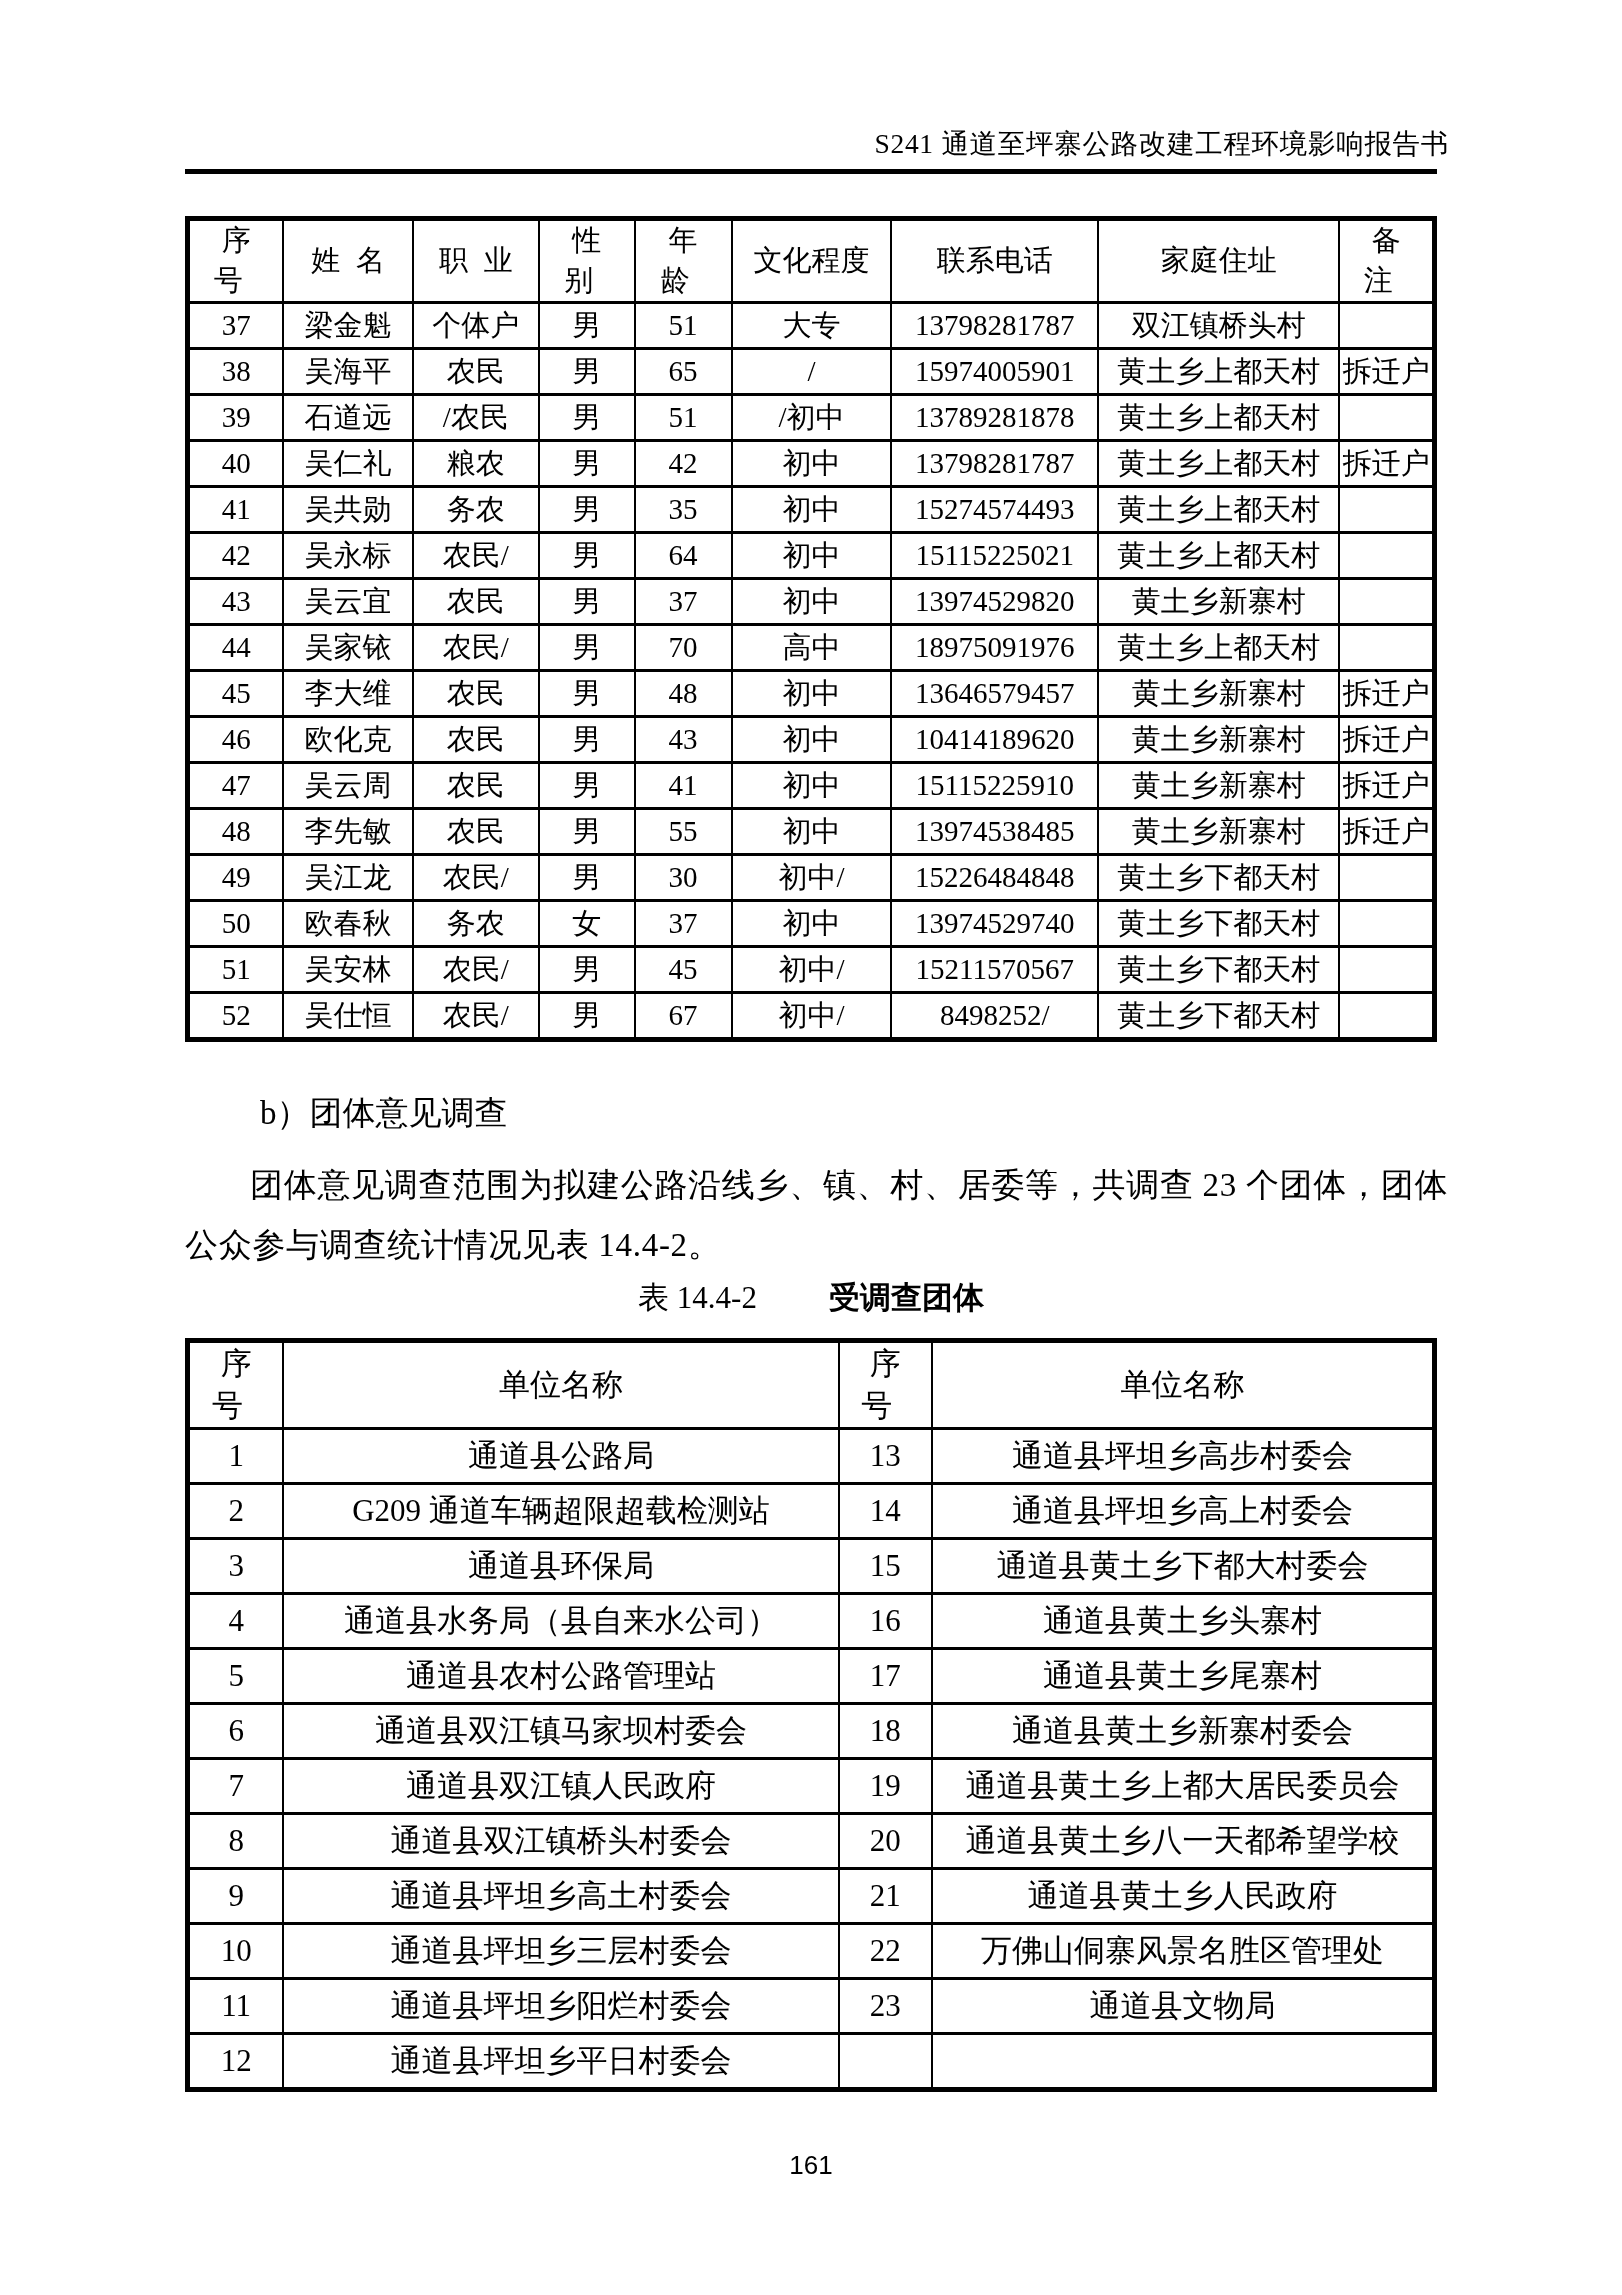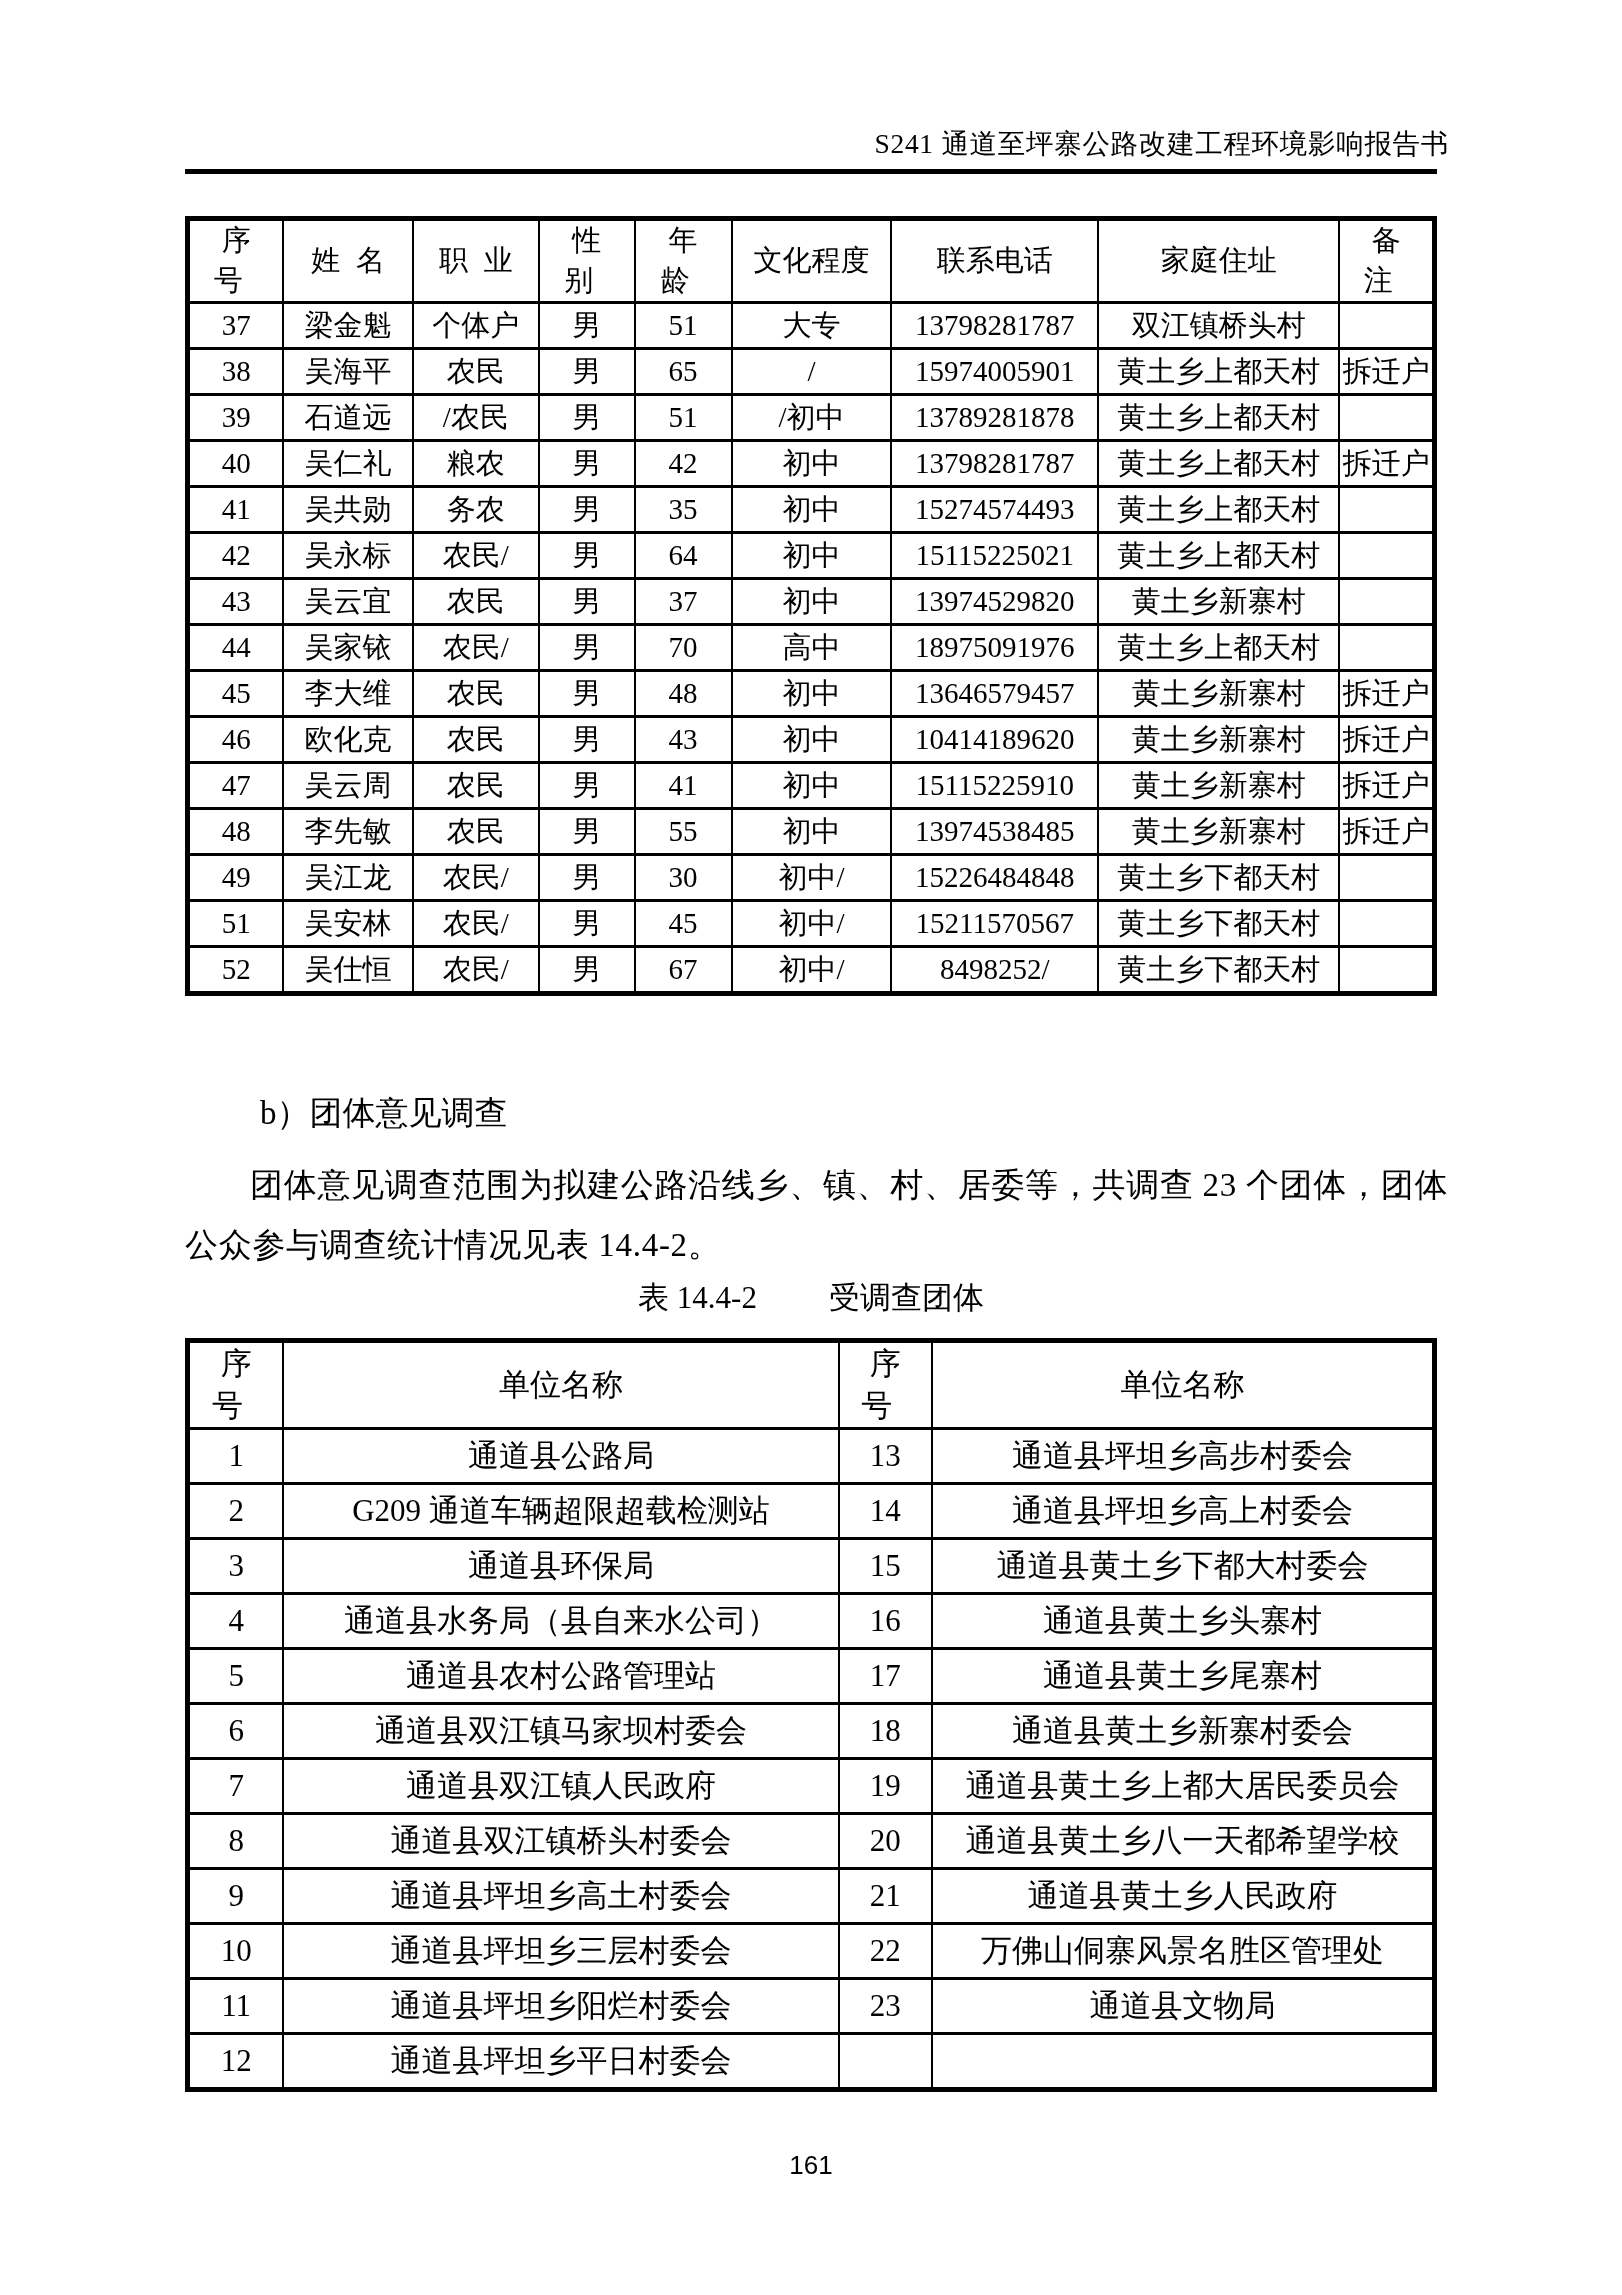--- a/index.html
+++ b/index.html
@@ -50,21 +50,21 @@
     position:absolute;left:185px;width:1252px;
     font-size:33px;letter-spacing:0.7px;white-space:nowrap;
   }
   .para-line.l1{top:1163px;padding-left:65px;}
   .para-line.l2{top:1223px;}
   .table-caption{
     position:absolute;left:185px;top:1277px;width:1252px;
     text-align:center;font-size:31px;white-space:nowrap;
   }
   .cap-gap{display:inline-block;width:72px;}
-  .cap-title{font-weight:normal;font-family:"Liberation Sans","DejaVu Sans",sans-serif;}
+  .cap-title{font-weight:bold;font-family:"Liberation Sans","DejaVu Sans",sans-serif;}
   .page-number{
     position:absolute;left:0;top:2150px;width:1622px;
     text-align:center;
     font-family:"Liberation Sans","DejaVu Sans",sans-serif;
     font-size:26px;
   }
 </style>
 </head>
 <body>
 
@@ -249,20 +249,31 @@
           <td>吴江龙</td>
           <td>农民/</td>
           <td>男</td>
           <td>30</td>
           <td>初中/</td>
           <td>15226484848</td>
           <td>黄土乡下都天村</td>
           <td></td>
         </tr>
 
+        <tr>
+          <td>50</td>
+          <td>欧春秋</td>
+          <td>务农</td>
+          <td>女</td>
+          <td>37</td>
+          <td>初中</td>
+          <td>13974529740</td>
+          <td>黄土乡下都天村</td>
+          <td></td>
+        </tr>
 
         <tr>
           <td>51</td>
           <td>吴安林</td>
           <td>农民/</td>
           <td>男</td>
           <td>45</td>
           <td>初中/</td>
           <td>15211570567</td>
           <td>黄土乡下都天村</td>

